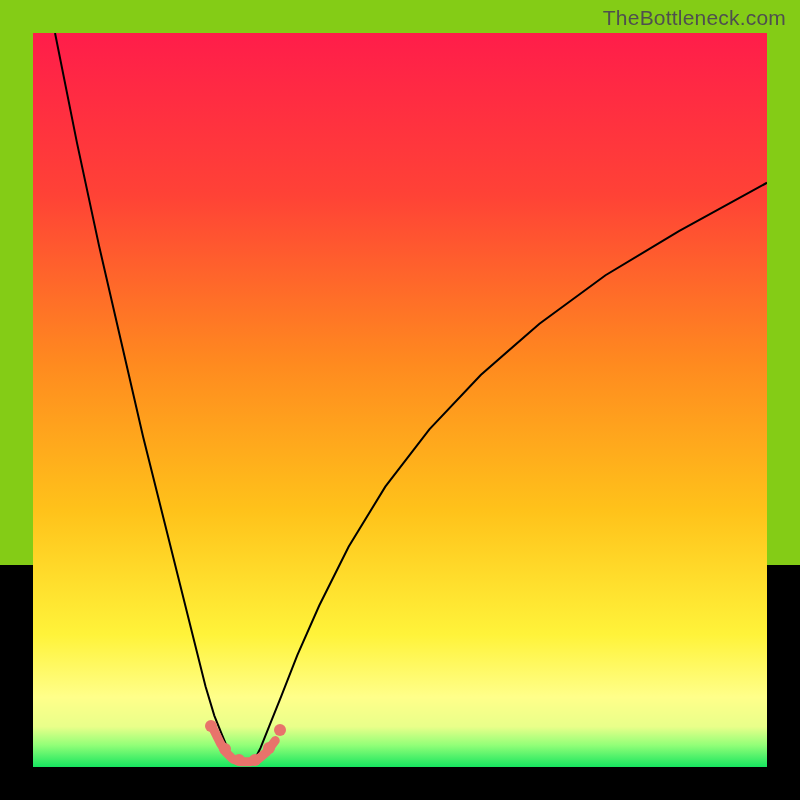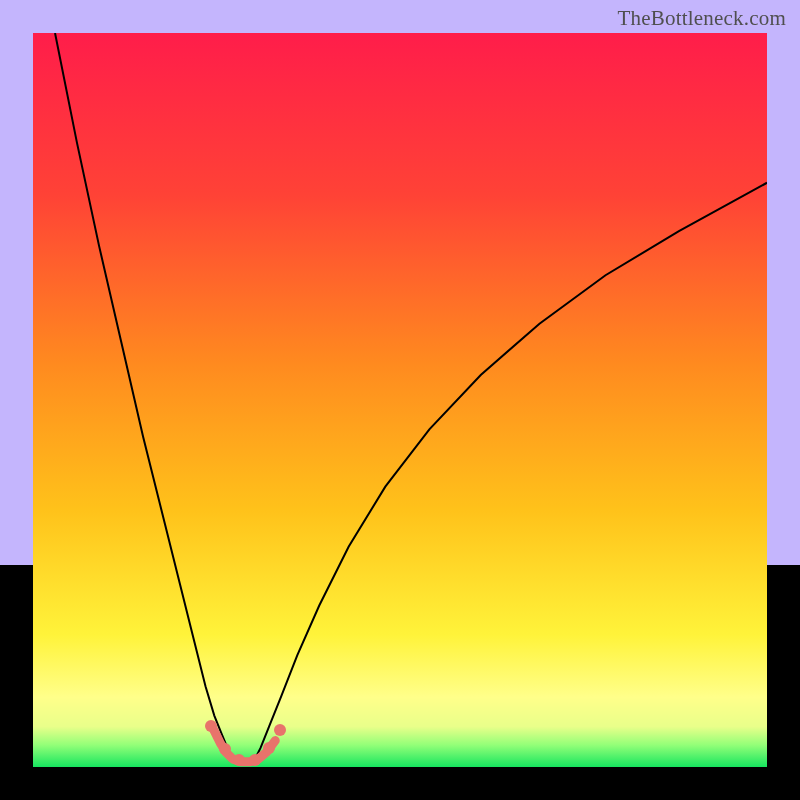--- a/index.html
+++ b/index.html
@@ -8,22 +8,21 @@
     width: 800px;
     height: 800px;
     overflow: hidden;
     background: #000;
     font-family: Arial, Helvetica, sans-serif;
   }
   .stage {
     position: relative;
     width: 800px;
     height: 565px;
-    background: #c4b5fd;
-    font-family: Liberation Serif, serif;
+    background: #84cc16;
   }
   .plot-area {
     position: absolute;
     left: 33px;
     top: 33px;
     width: 734px;
     height: 734px;
     overflow: hidden;
   }
   .gradient-bg {

